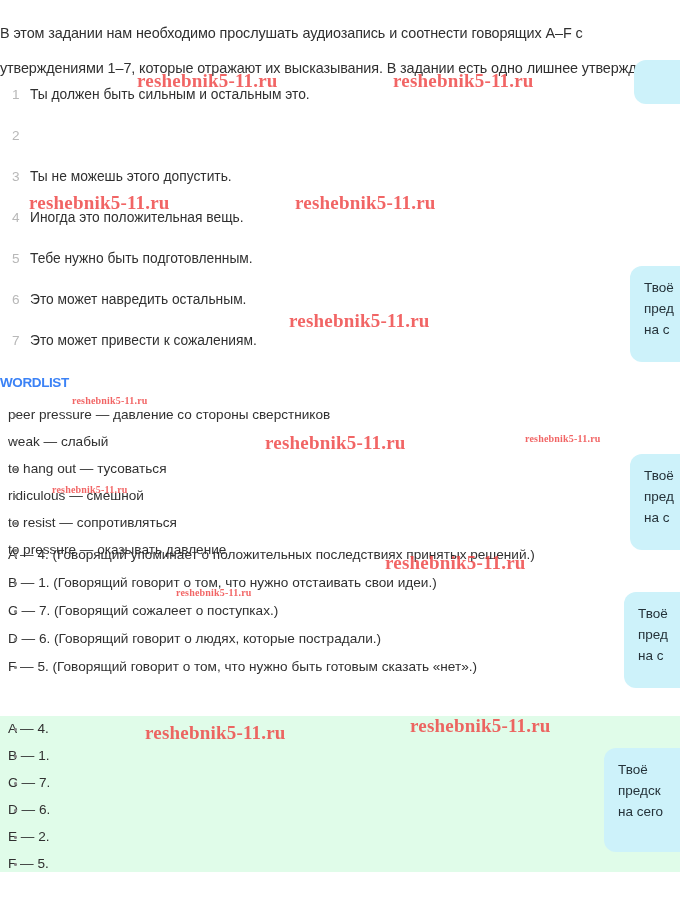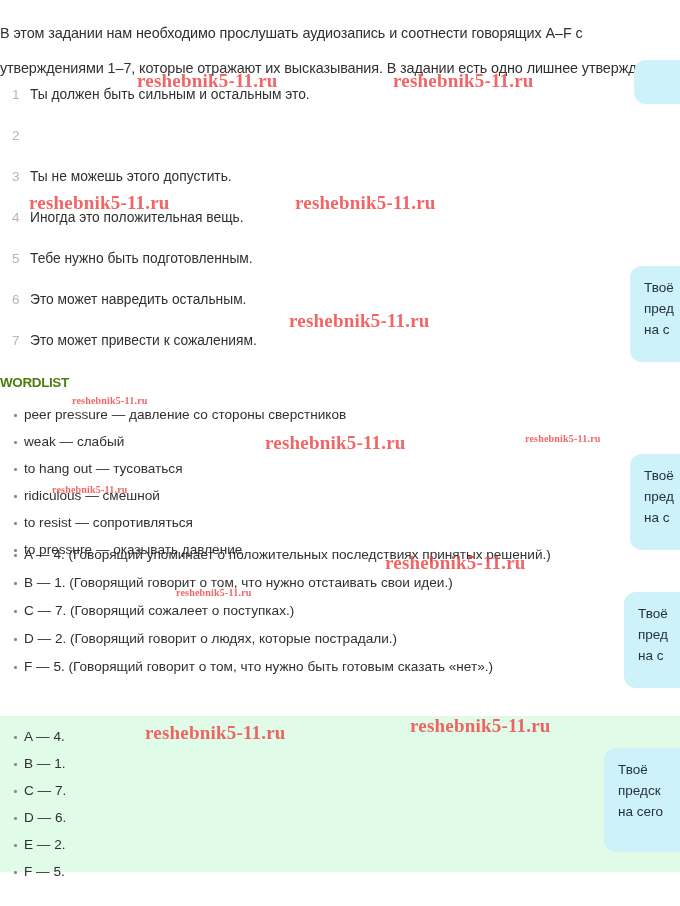--- a/index.html
+++ b/index.html
@@ -85,36 +85,36 @@
   }
 
   
   .wordlist-head {
     position: absolute;
     left: 0;
     top: 375px;
     font-size: 13.5px;
     font-weight: bold;
     letter-spacing: -0.4px;
-    color: #4d7c0f;
+    color: #3b82f6;
   }
 
   
   .bullets {
     position: absolute;
     left: 0;
     width: 680px;
   }
   .bullets.vocab { top: 406px; }
   .bullets.keys  { top: 546px; }
-  .bullets.short { top: 720px; margin-top: 8px; }
+  .bullets.short { top: 720px; }
 
   .bullet {
     position: relative;
-    padding-left: 24px;
+    padding-left: 8px;
     font-size: 13.6px;
     line-height: 18px;
     color: #303030;
     white-space: nowrap;
   }
   .bullets.vocab .bullet { height: 27px; }
   .bullets.keys  .bullet { height: 28px; }
   .bullets.short .bullet { height: 27px; }
 
   .bullet::before {
@@ -228,21 +228,21 @@
         <div class="bullet">to hang out — тусоваться</div>
         <div class="bullet">ridiculous — смешной</div>
         <div class="bullet">to resist — сопротивляться</div>
         <div class="bullet">to pressure — оказывать давление</div>
       </div>
 
     <div class="bullets keys" id="keys-list">
         <div class="bullet">A — 4. (Говорящий упоминает о положительных последствиях принятых решений.)</div>
         <div class="bullet">B — 1. (Говорящий говорит о том, что нужно отстаивать свои идеи.)</div>
         <div class="bullet">C — 7. (Говорящий сожалеет о поступках.)</div>
-        <div class="bullet">D — 2. (Говорящий говорит о людях, которые пострадали.)</div>
+        <div class="bullet">D — 6. (Говорящий говорит о людях, которые пострадали.)</div>
         <div class="bullet">F — 5. (Говорящий говорит о том, что нужно быть готовым сказать «нет».)</div>
       </div>
 
     <div class="bullets short" id="short-list">
         <div class="bullet">A — 4.</div>
         <div class="bullet">B — 1.</div>
         <div class="bullet">C — 7.</div>
         <div class="bullet">D — 6.</div>
         <div class="bullet">E — 2.</div>
         <div class="bullet">F — 5.</div>

